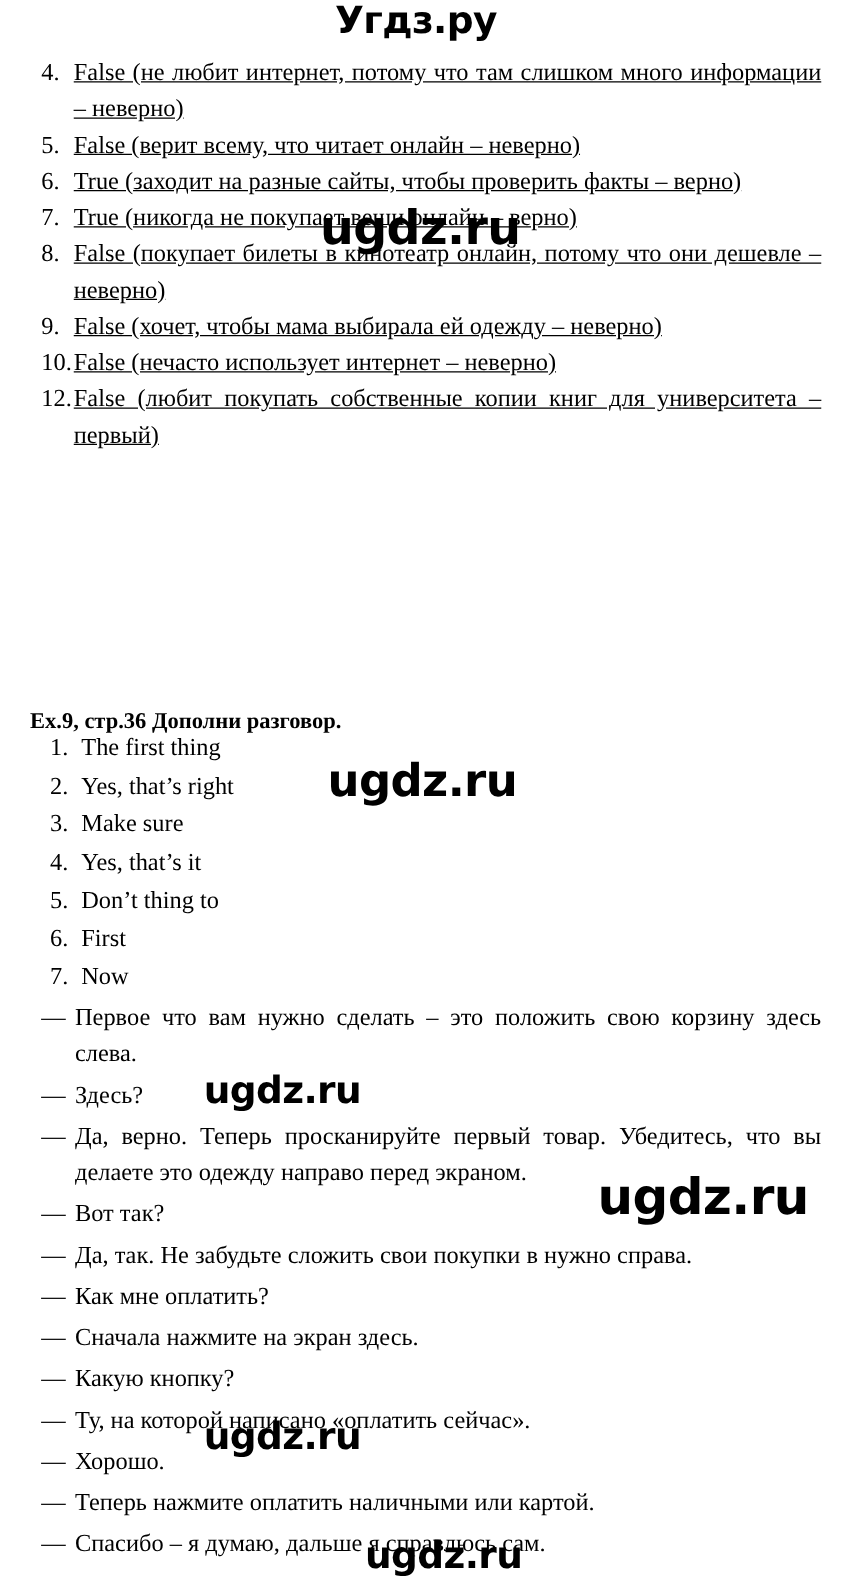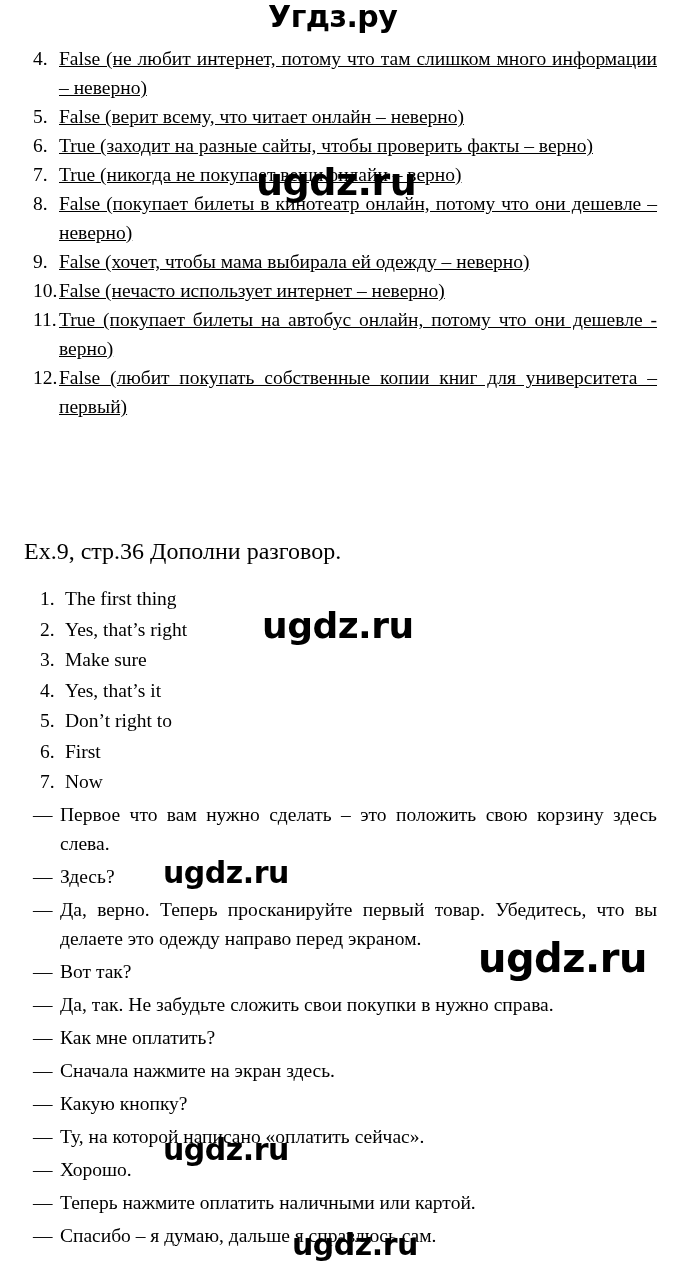--- a/index.html
+++ b/index.html
@@ -71,23 +71,23 @@
     text-align: justify;
     text-align-last: left;
     hyphens: none;
     text-decoration: underline;
   }
 
   
   .heading {
     position: absolute;
     left: 24px;
-    top: 538px;
-    font-size: 24px;
-    font-weight: normal;
+    top: 566px;
+    font-size: 18px;
+    font-weight: bold;
     white-space: nowrap;
   }
 
   
   .en-list {
     position: absolute;
     left: 40px;
     top: 584px;
     width: 600px;
     font-size: 19.5px;
@@ -166,24 +166,20 @@
     </div>
     <div class="ans-item">
       <span class="ans-num">9.</span>
       <span class="ans-text">False (хочет, чтобы мама выбирала ей одежду – неверно)</span>
     </div>
     <div class="ans-item">
       <span class="ans-num wide">10.</span>
       <span class="ans-text">False (нечасто использует интернет – неверно)</span>
     </div>
     <div class="ans-item">
-      <span class="ans-num wide">11.</span>
-      <span class="ans-text">True (покупает билеты на автобус онлайн, потому что они дешевле - верно)</span>
-    </div>
-    <div class="ans-item">
       <span class="ans-num wide">12.</span>
       <span class="ans-text">False (любит покупать собственные копии книг для университета – первый)</span>
     </div>
   </div>
 
   <div class="heading">Ex.9, стр.36 Дополни разговор.</div>
 
   <div class="en-list">
     <div class="en-item">
       <span class="en-num">1.</span>
@@ -196,21 +192,21 @@
     <div class="en-item">
       <span class="en-num">3.</span>
       <span class="en-text">Make sure</span>
     </div>
     <div class="en-item">
       <span class="en-num">4.</span>
       <span class="en-text">Yes, that’s it</span>
     </div>
     <div class="en-item">
       <span class="en-num">5.</span>
-      <span class="en-text">Don’t right to</span>
+      <span class="en-text">Don’t thing to</span>
     </div>
     <div class="en-item">
       <span class="en-num">6.</span>
       <span class="en-text">First</span>
     </div>
     <div class="en-item">
       <span class="en-num">7.</span>
       <span class="en-text">Now</span>
     </div>
   </div>

